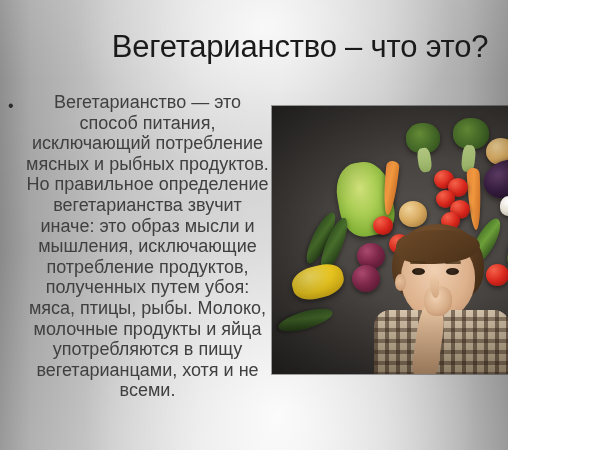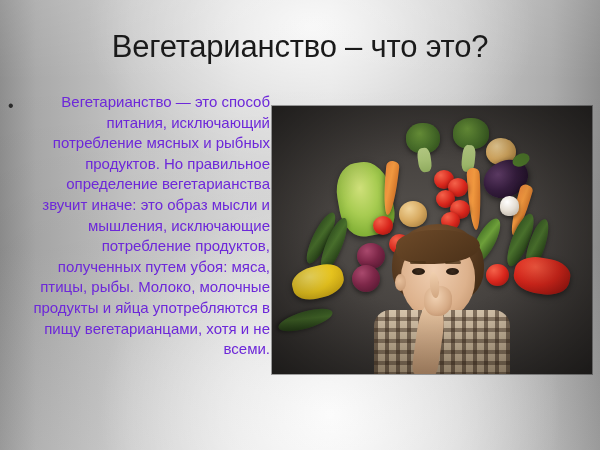--- a/index.html
+++ b/index.html
@@ -6,21 +6,21 @@
     margin: 0;
     padding: 0;
     background: #ffffff;
   }
   body {
     font-family: "Liberation Sans", "DejaVu Sans", sans-serif;
   }
 
   #slide {
     position: relative;
-    width: 600px;
+    width: 508px;
     height: 450px;
     overflow: hidden;
     background-color: #b9b9b9;
   }
 
   
   #slide-bg {
     position: absolute;
     inset: 0;
     background:
@@ -63,24 +63,24 @@
     flex: 0 0 auto;
     width: 17px;
     padding-top: 6px;
     font-size: 16px;
     line-height: 1;
     color: #2a2a2a;
     text-align: left;
   }
   #body-text {
     flex: 1 1 auto;
-    font-size: 15px;
+    font-size: 18px;
     line-height: 20.6px;
-    color: #6d28d9;
-    text-align: right;
+    color: #404040;
+    text-align: center;
     word-spacing: 0px;
   }
 
   
   #photo {
     position: absolute;
     left: 272px;
     top: 106px;
     width: 320px;
     height: 268px;

